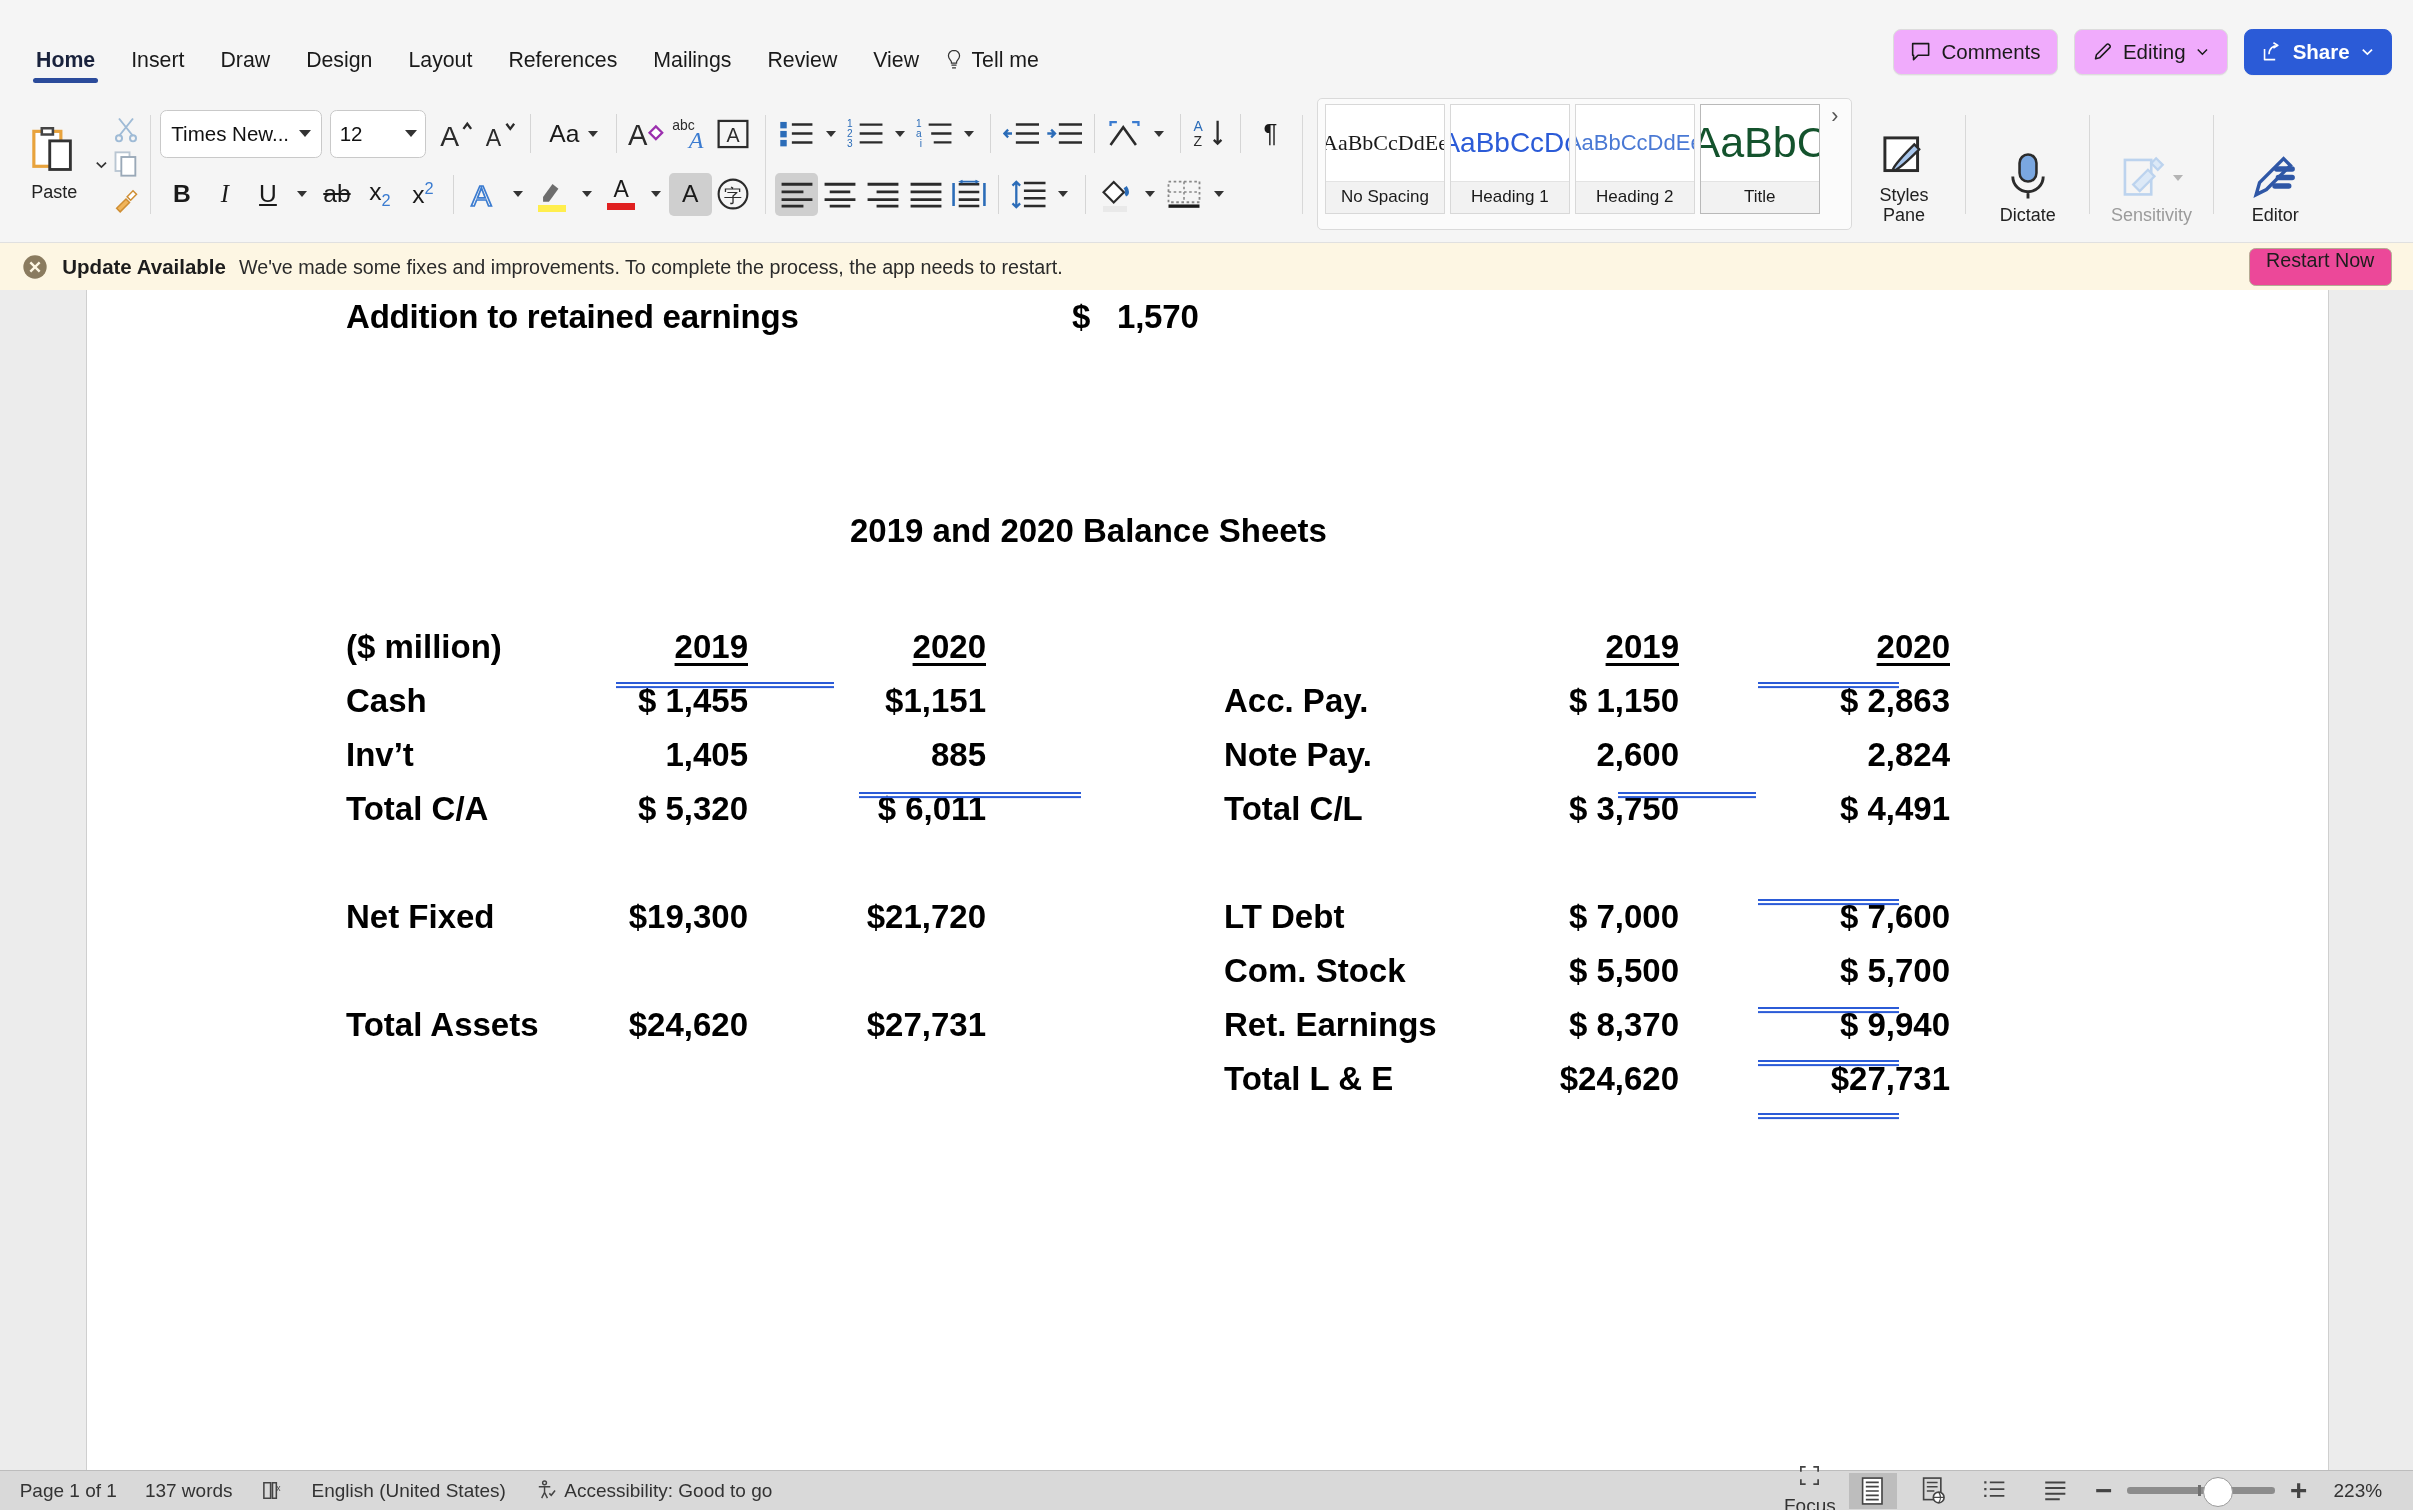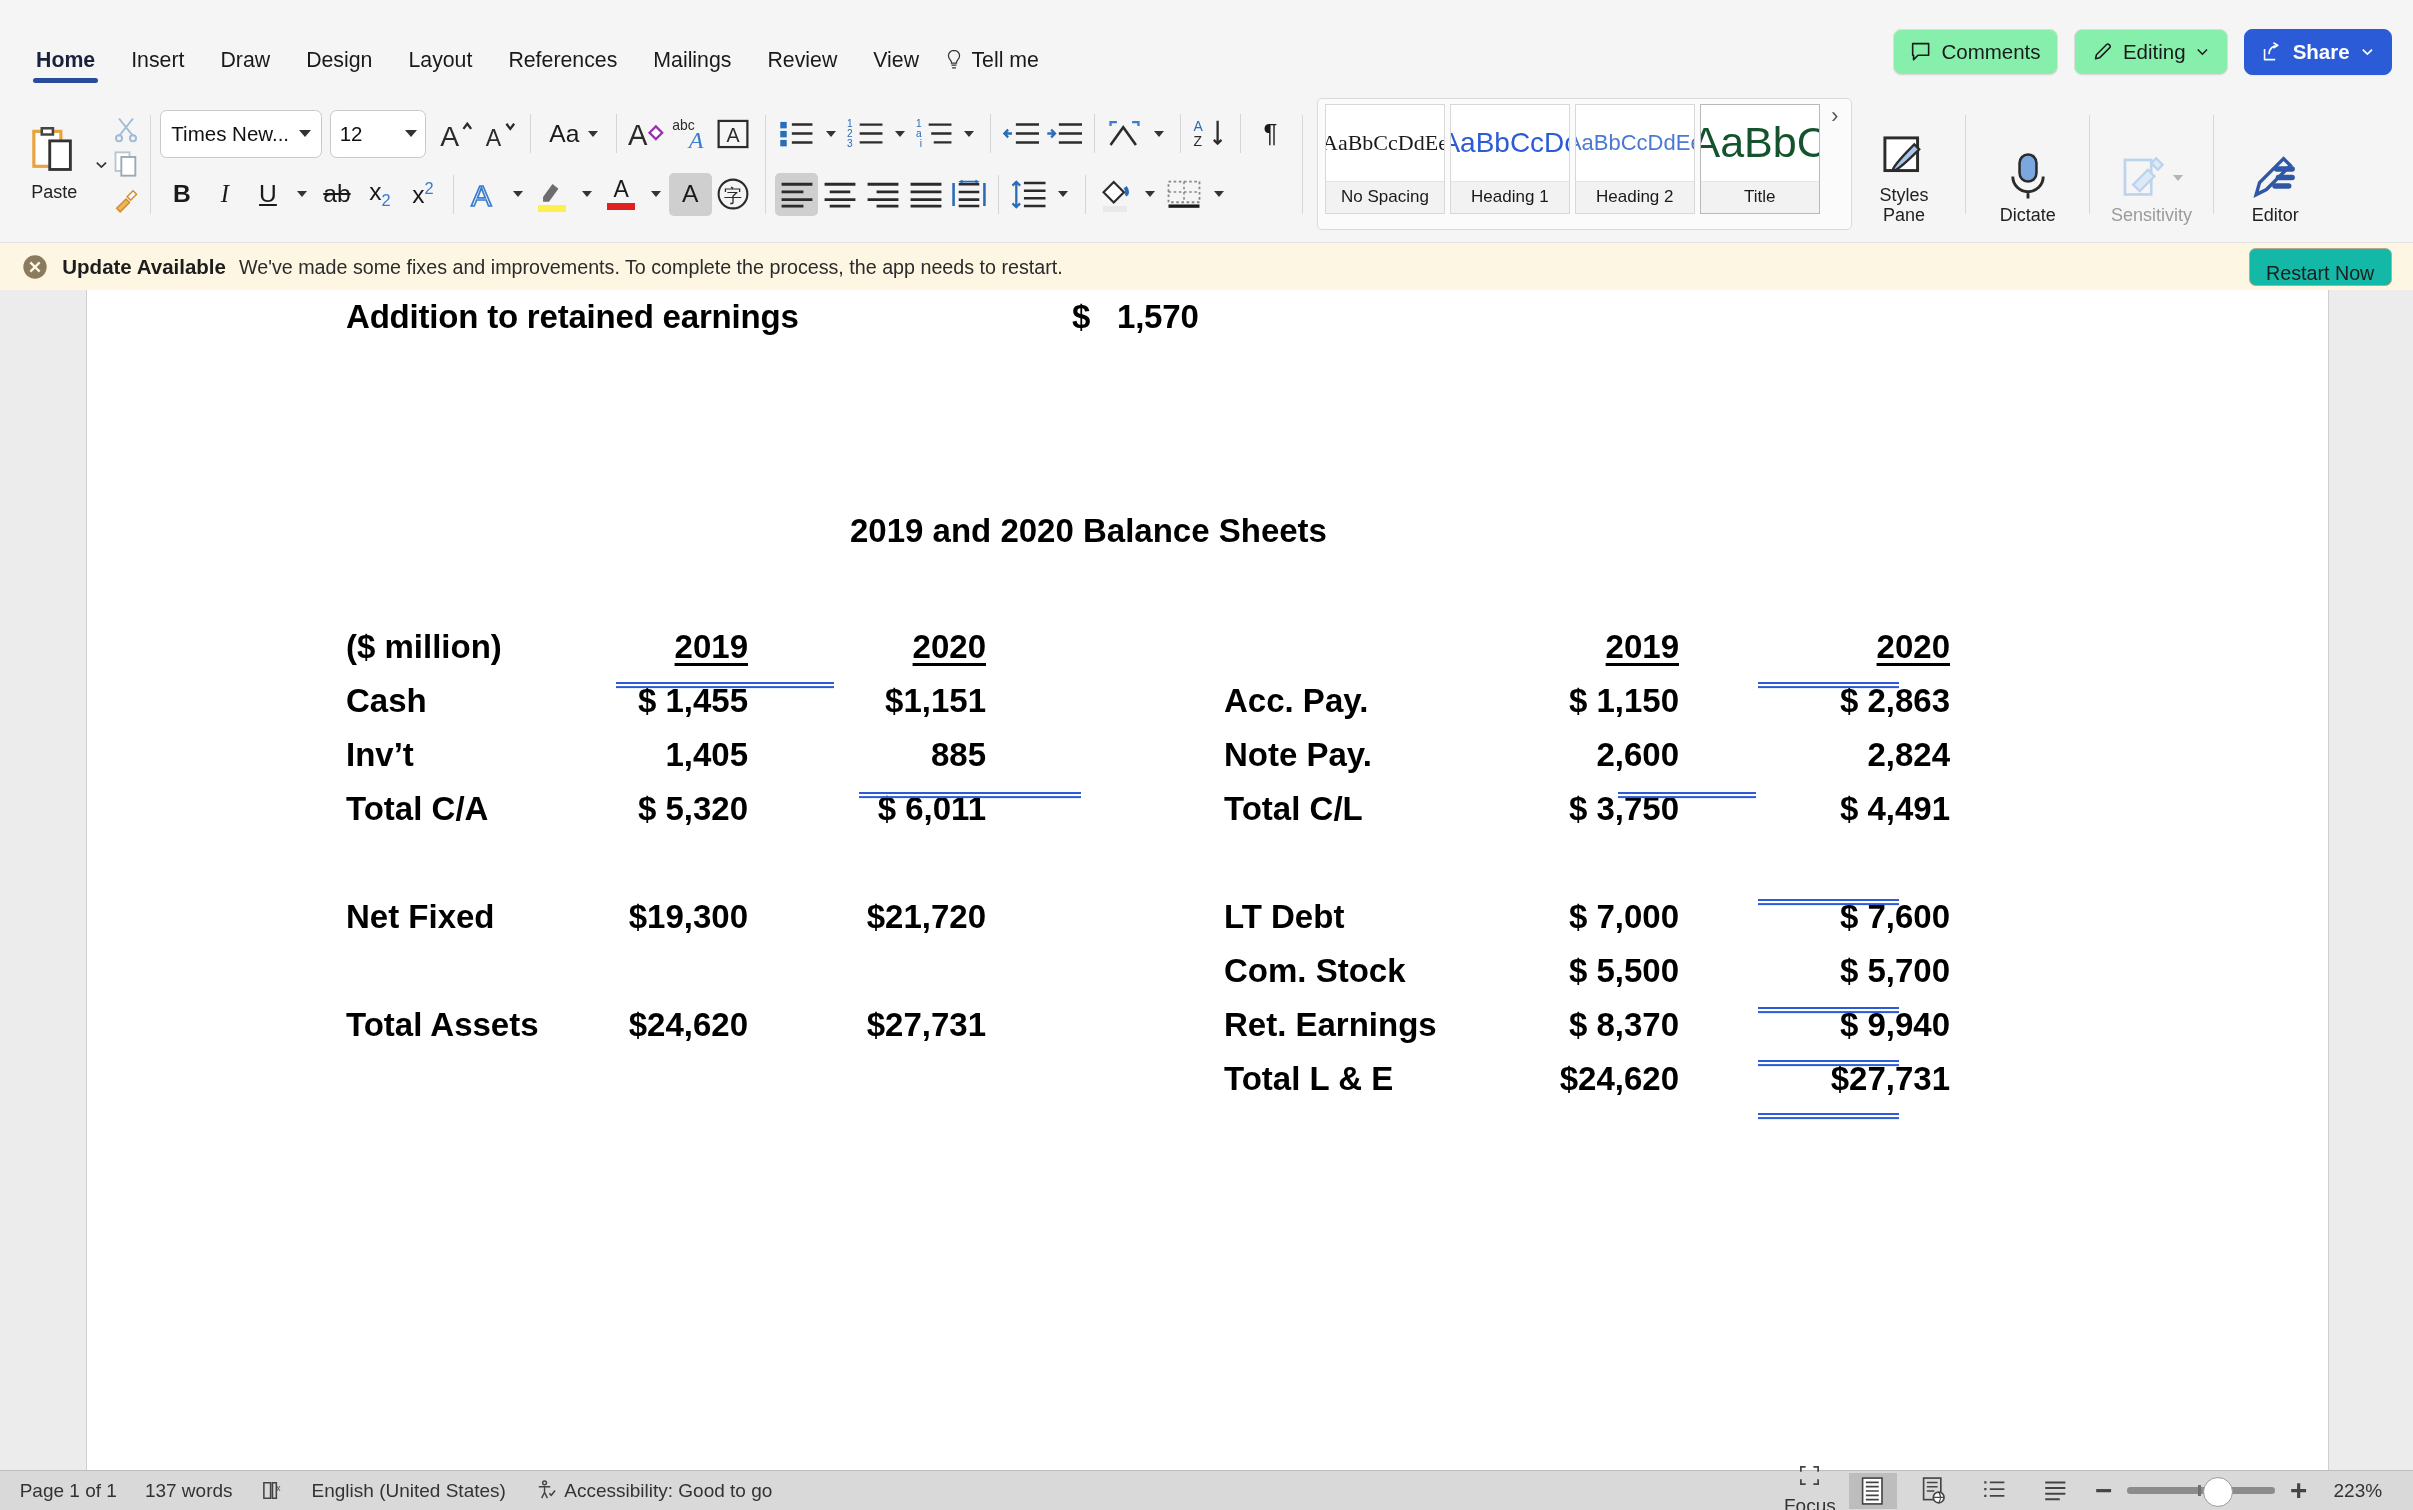--- a/index.html
+++ b/index.html
@@ -30,21 +30,21 @@
   }
   .tab-tellme{ display:flex; align-items:center; gap:8.2px; padding-bottom:13px; padding-left:8.2px;}
   .bulb{ width:18px; height:23px; display:block; }
 
   .tabbar-right{
     position:absolute; right:21.3px; bottom:11.5px;
     display:flex; align-items:center; gap:16.4px;
   }
   .pillbtn{
     display:flex; align-items:center; gap:9.9px;
-    background:#86efac; border:0.8px solid #dcdcdc; border-radius:8.2px;
+    background:#f0abfc; border:0.8px solid #dcdcdc; border-radius:8.2px;
     height:44px; padding:0 16.4px; font-size:20.5px; color:#1a1a1a;
     box-shadow:0 0.8px 0.8px rgba(0,0,0,.04);
   }
   .pillbtn.share{ background:#2b5bd7; border-color:#2b5bd7; color:#fff; font-weight:bold;}
   .chev{ width:14.8px;height:14.8px; }
 
   
   .ribbon{
     height:156px; background:#f5f5f5; display:flex; align-items:stretch;
     border-bottom:0.8px solid #e0e0e0; position:relative;
@@ -117,23 +117,23 @@
 
   
   .notice{
     height:48px; background:#fdf6e3; border-bottom:0.8px solid #cfc7b2;
     display:flex; align-items:center; padding:0 21.3px; gap:13px;
   }
   .notice-title{ font-size:20.5px; font-weight:bold; color:#1d1d1d; }
   .notice-text{ font-size:19.7px; color:#2b2b2b; }
   .notice-spacer{ flex:1; }
   .restart{
-    border:0.8px solid #b5ab93; border-radius:6.6px; background:#14b8a6;
+    border:0.8px solid #b5ab93; border-radius:6.6px; background:#ec4899;
     height:36px; padding:0 16.4px; font-size:19.7px; color:#1d1d1d;
-    display:flex; align-items:flex-end;
+    display:flex; align-items:flex-start;
   }
 
   
   .docarea{
     position:absolute; left:0; right:0; top:290px; bottom:39px;
     background:#ececec;
   }
   .page{
     position:absolute; left:86px; top:0; width:2241px; bottom:0;
     background:#fff; border-left:0.8px solid #cfcfcf; border-right:0.8px solid #cfcfcf;

